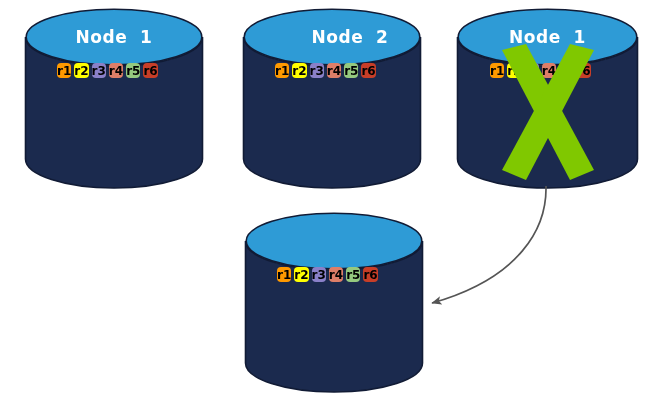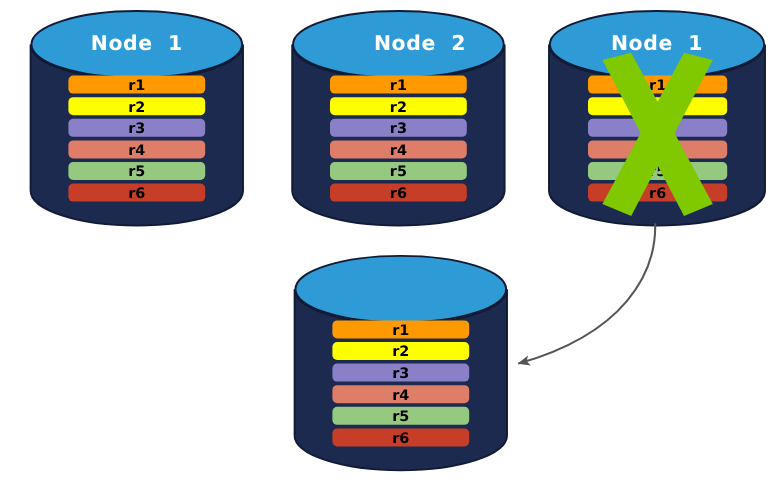--- a/index.html
+++ b/index.html
@@ -37,21 +37,21 @@
     font-weight: bold;
     font-size: 17px;
     letter-spacing: 0.5px;
     font-family: "DejaVu Sans", sans-serif;
     pointer-events: none;
     white-space: pre;
   }
   .rows {
     position: absolute;
     display: flex;
-    flex-direction: column;
+    flex-direction: row;
   }
   .row {
     position: relative;
     border-radius: 4px;
     color: #000000;
     font-weight: bold;
     font-size: 12px;
     text-align: center;
     font-family: "DejaVu Sans", sans-serif;
     line-height: 1;

